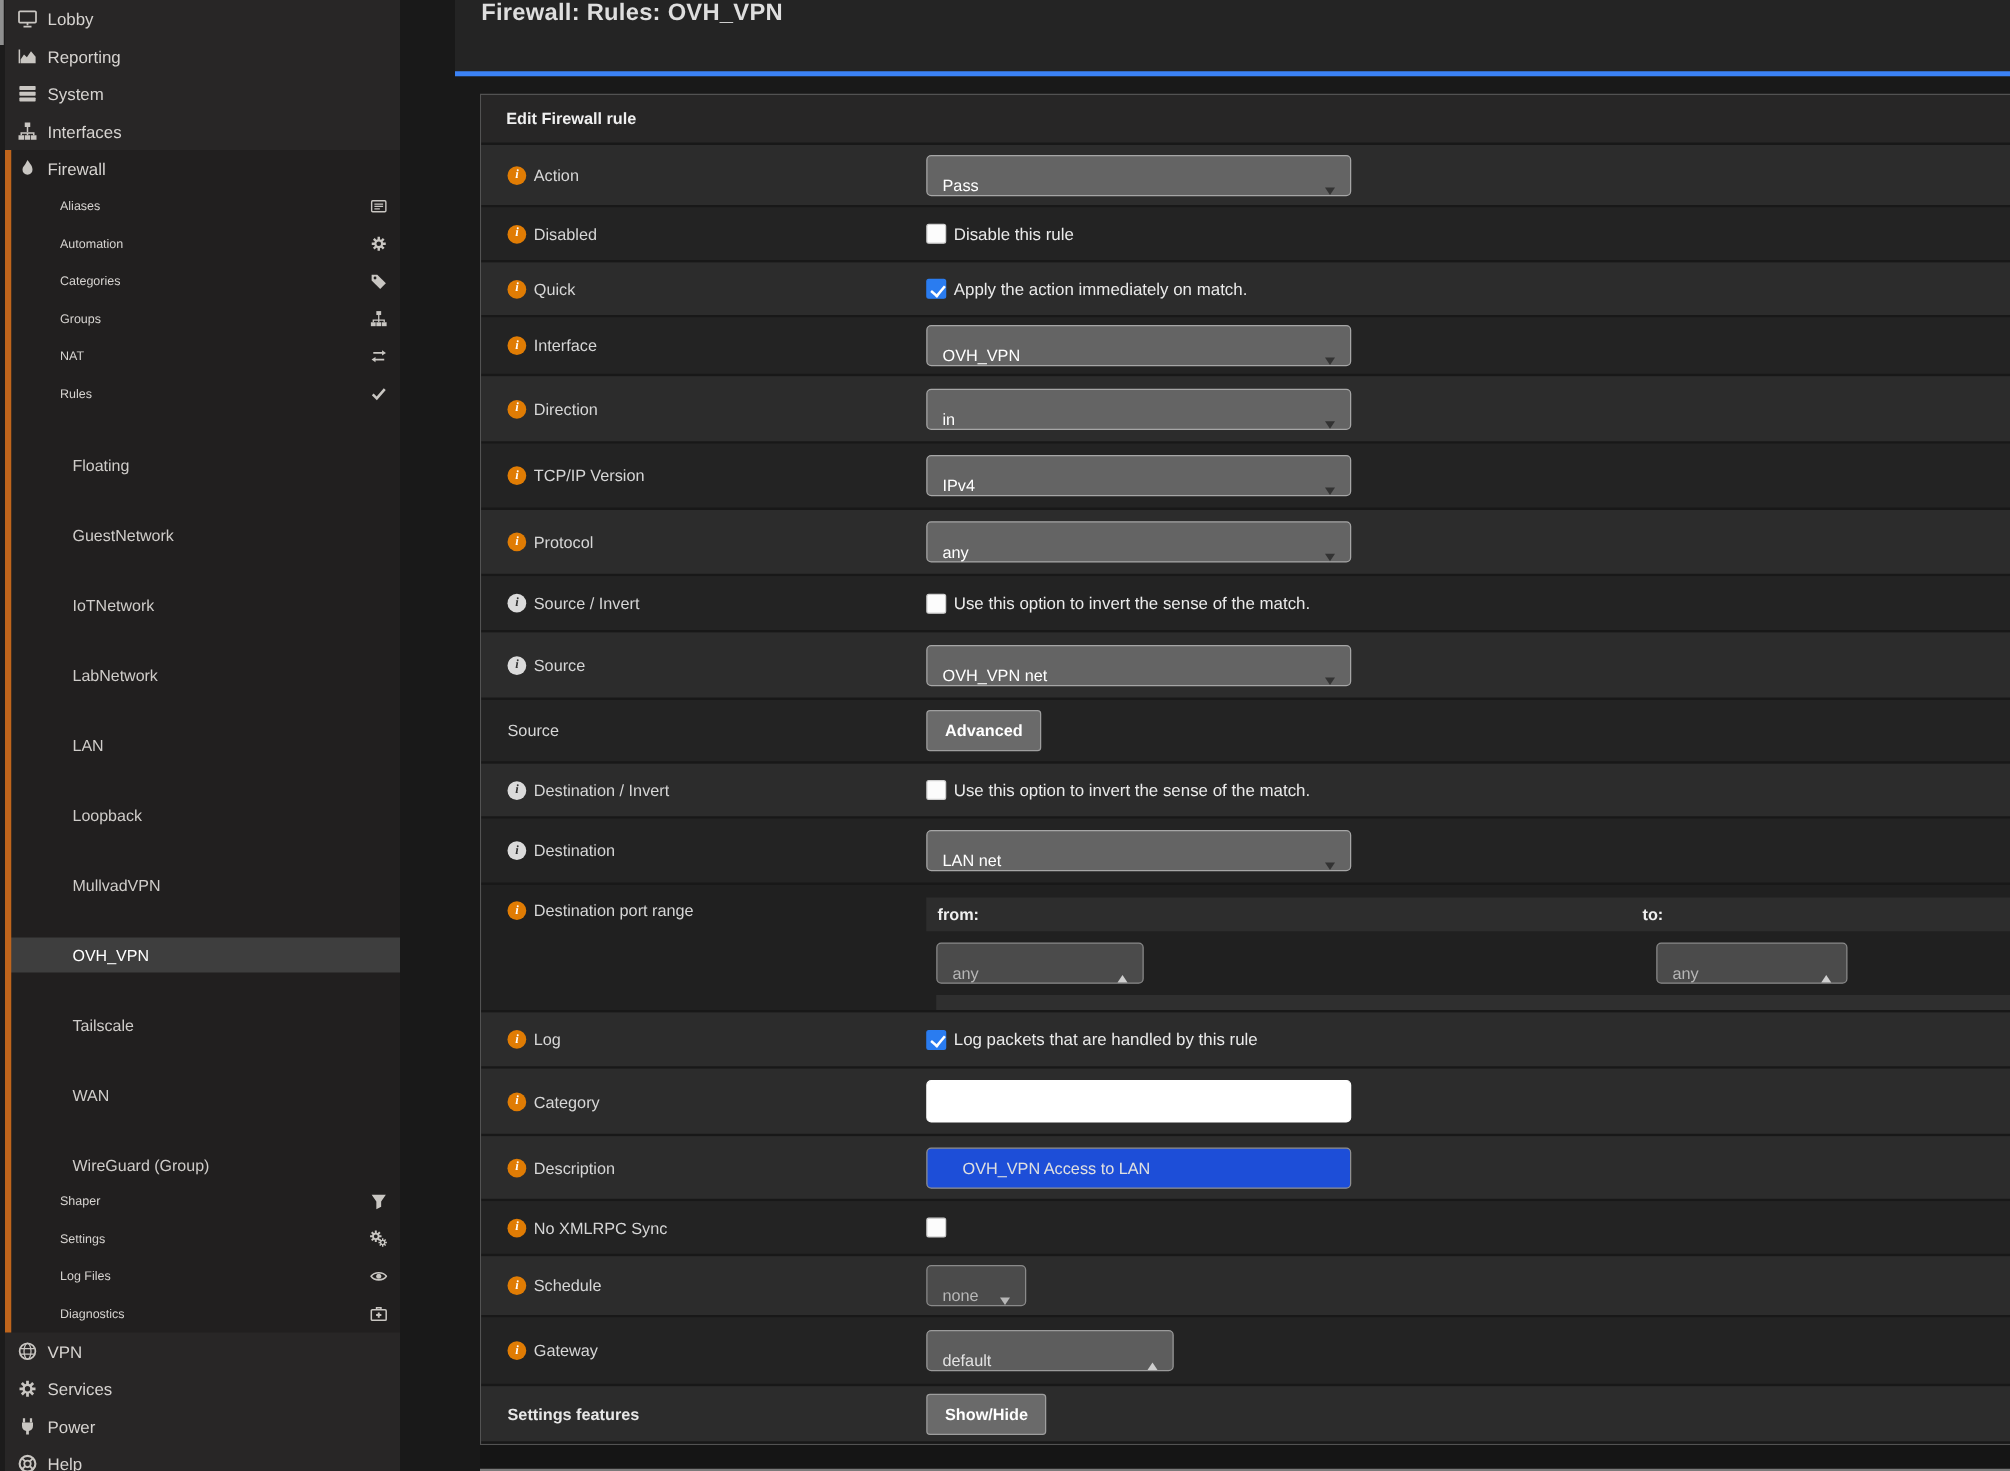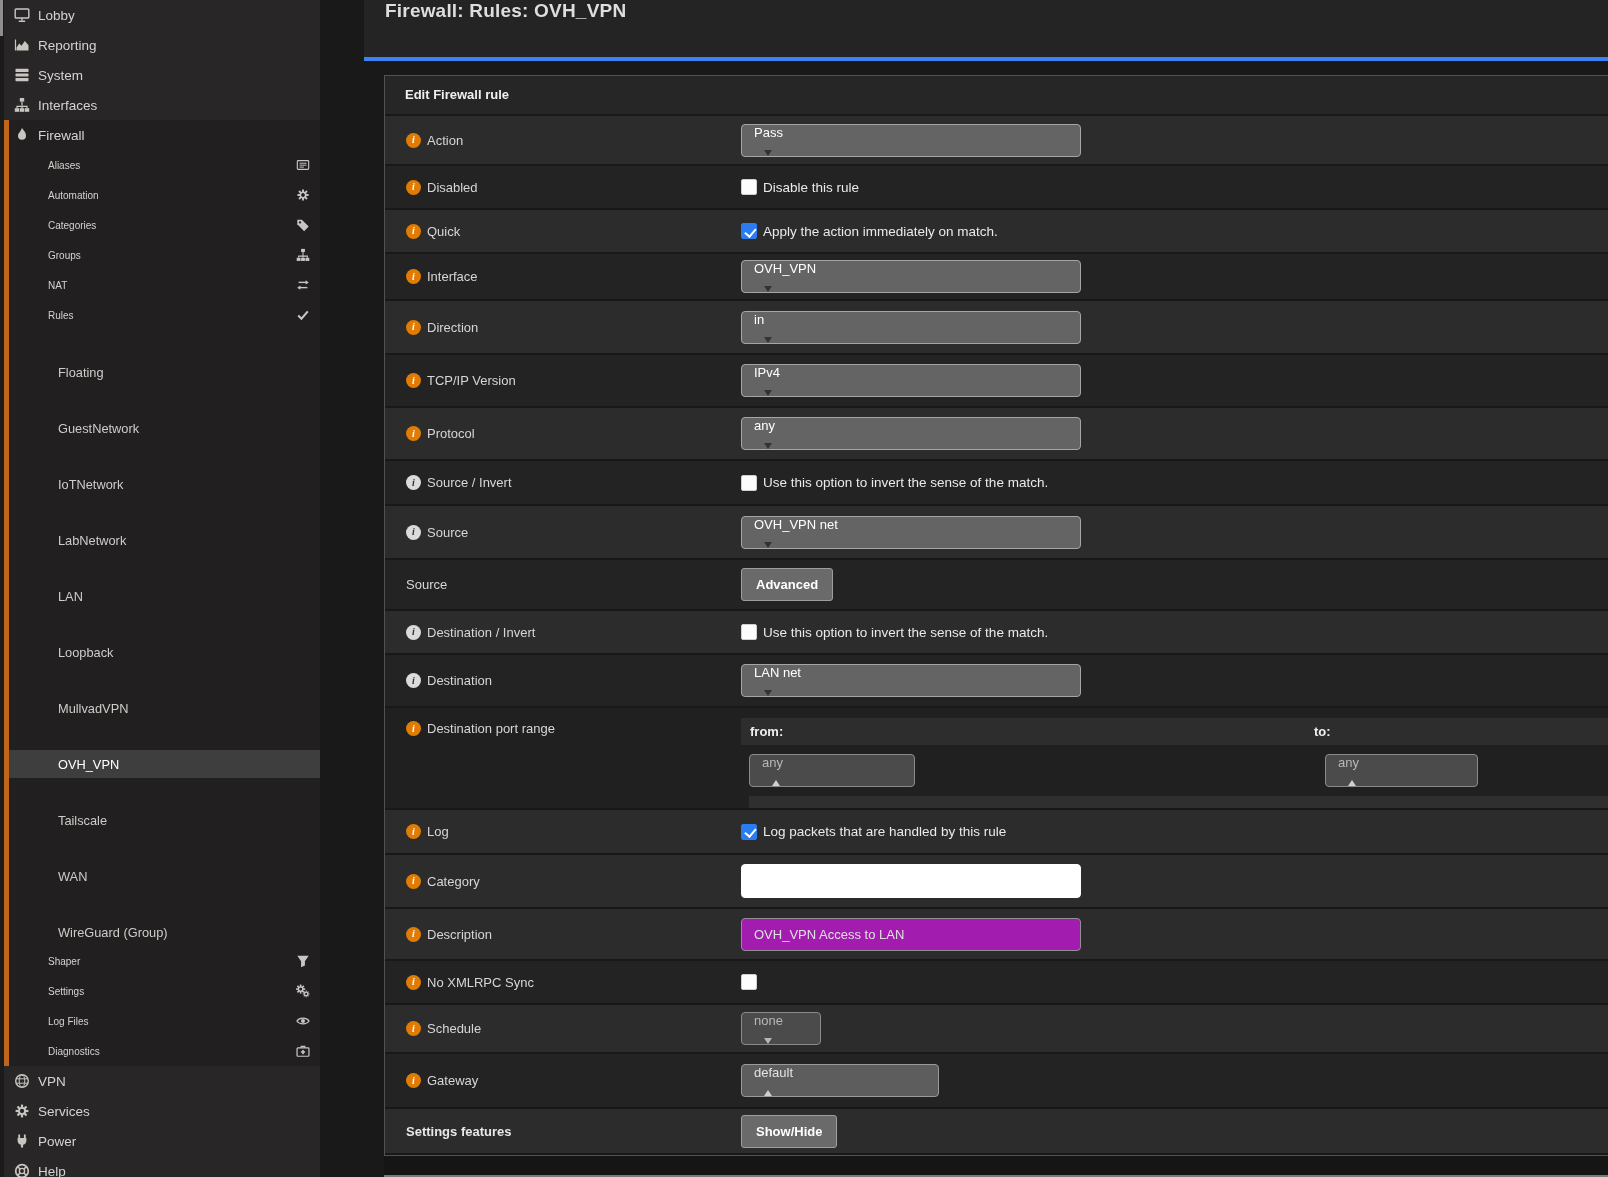--- a/index.html
+++ b/index.html
@@ -40,42 +40,42 @@
   .flabel{width:356px;min-width:356px;padding-left:21px;display:flex;align-items:center;gap:6px;color:#d6d6d6;font-size:13px;box-sizing:border-box;}
   .frow.top-label .flabel{align-items:flex-start;padding-top:13px;}
   .flabel.bold{font-weight:700;color:#e8e8e8;}
   .fcontrol{flex:1;display:flex;align-items:center;position:relative;min-width:0;}
 
   .info-dot{width:15px;height:15px;min-width:15px;border-radius:50%;display:inline-flex;align-items:center;justify-content:center;
     font-size:10px;font-weight:700;font-style:italic;font-family:"Liberation Serif","DejaVu Serif",serif;line-height:1;}
   .info-orange{background:#e07c04;color:#fff;}
   .info-gray{background:#dbdbdb;color:#333;}
 
-  .select{height:33px;border-radius:4px;display:flex;align-items:flex-start;justify-content:space-between;
-    padding:0 12px;font-size:13px;cursor:pointer;box-sizing:border-box;flex-direction:column;}
+  .select{height:33px;border-radius:4px;display:flex;align-items:flex-end;justify-content:space-between;
+    padding:0 12px;font-size:13px;cursor:pointer;box-sizing:border-box;}
   .sel-light{background:#646464;border:1px solid #a6a6a6;color:#fff;}
   .sel-dim{background:#4b4b4b;border:1px solid #8a8a8a;color:#b7b7b7;}
   .sel-mid{background:#5d5d5d;border:1px solid #9a9a9a;color:#e3e3e3;}
   .caret{width:0;height:0;border-left:4.5px solid transparent;border-right:4.5px solid transparent;margin-left:10px;}
   .caret.down{border-top:6px solid #333;}
   .sel-dim .caret.down{border-top-color:#b7b7b7;}
   .caret.up{border-bottom:6px solid #cfcfcf;}
 
   .cb{width:16px;height:16px;min-width:16px;border-radius:2px;background:#fcfcfc;border:1px solid #cfcfcf;box-sizing:border-box;position:relative;cursor:pointer;}
   .cb.checked{background:var(--cbblue,#2a7cf0);border-color:var(--cbblue,#2a7cf0);}
   .cb.checked::after{content:"";position:absolute;left:5px;top:1.5px;width:4.5px;height:9px;
     border-right:2px solid #fff;border-bottom:2px solid #fff;transform:rotate(40deg);}
   .cb-label{margin-left:6px;color:#eaeaea;font-size:13.5px;}
 
   .btn{height:33px;background:#6a6a6a;border:1px solid #9e9e9e;border-radius:3px;color:#fff;
     font-weight:600;font-size:13px;padding:0 14px;cursor:pointer;font-family:inherit;}
 
   .input-white{width:340px;height:34px;background:#fff;border:1px solid #fff;border-radius:4px;box-sizing:border-box;}
-  .input-dark{width:340px;height:33px;background:#a21caf;border:1px solid #909090;border-radius:4px;color:#e0e0e0;
-    font-size:13px;padding:0 12px;box-sizing:border-box;display:flex;align-items:center;}
+  .input-dark{width:340px;height:33px;background:#1d4ed8;border:1px solid #909090;border-radius:4px;color:#e0e0e0;
+    font-size:13px;padding:0 28px;box-sizing:border-box;display:flex;align-items:center;}
 
   .pr{flex:1;min-width:0;}
   .pr-bar{height:27px;margin-top:10px;background:#2d2d2d;position:relative;display:flex;align-items:center;
     font-weight:700;font-size:13px;color:#efefef;}
   .pr-from-label{margin-left:9px;}
   .pr-to-label{position:absolute;left:573px;}
   .pr-controls{position:relative;height:33px;margin-top:9px;}
   .pr-controls .select{position:absolute;top:0;}
   .pr-scroll{height:12px;background:#2f2f2f;margin:9px 0 0 8px;}
 

